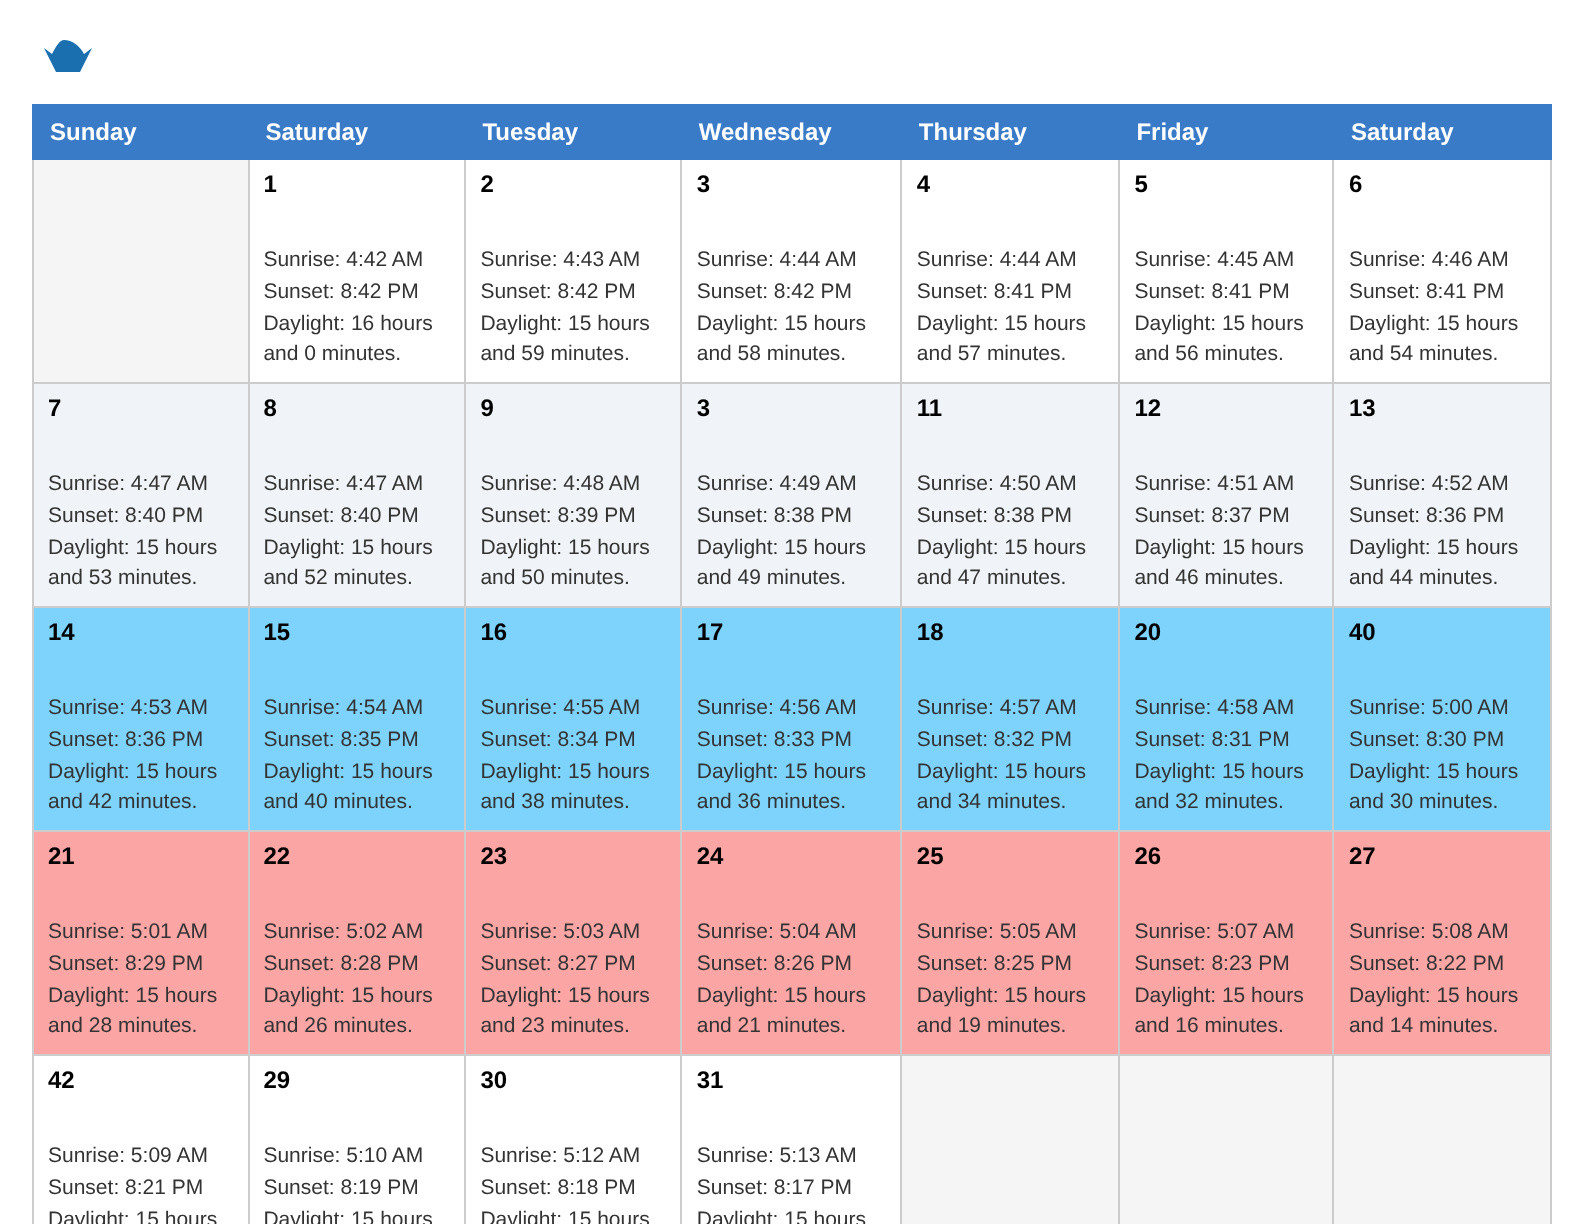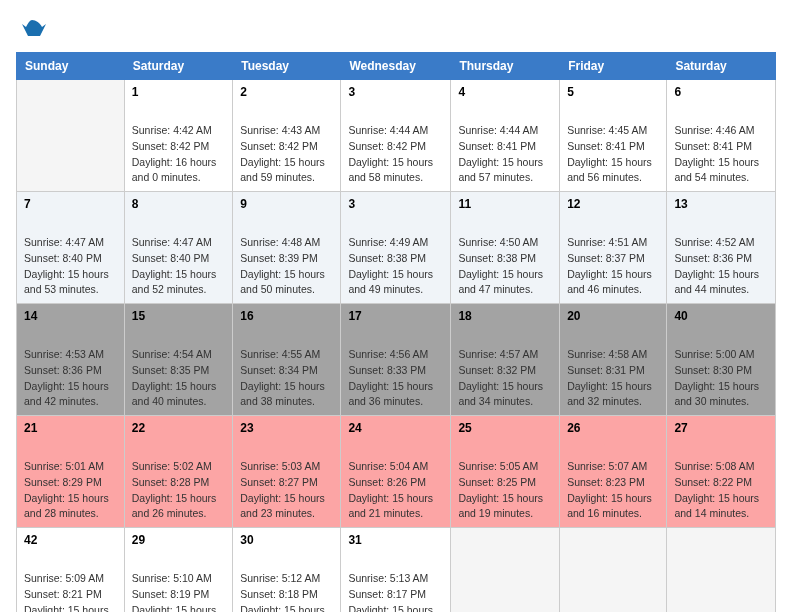--- a/index.html
+++ b/index.html
@@ -174,21 +174,21 @@
         </td>
         <td>
           <span class="day-num">12</span>
           <div class="day-info">Sunrise: 4:51 AM<br>Sunset: 8:37 PM<br>Daylight: 15 hours<br>and 46 minutes.</div>
         </td>
         <td>
           <span class="day-num">13</span>
           <div class="day-info">Sunrise: 4:52 AM<br>Sunset: 8:36 PM<br>Daylight: 15 hours<br>and 44 minutes.</div>
         </td>
       </tr>
-      <tr style="background: #a3a3a3;">
+      <tr style="background: #7dd3fc;">
         <td>
           <span class="day-num">14</span>
           <div class="day-info">Sunrise: 4:53 AM<br>Sunset: 8:36 PM<br>Daylight: 15 hours<br>and 42 minutes.</div>
         </td>
         <td>
           <span class="day-num">15</span>
           <div class="day-info">Sunrise: 4:54 AM<br>Sunset: 8:35 PM<br>Daylight: 15 hours<br>and 40 minutes.</div>
         </td>
         <td>
           <span class="day-num">16</span>

